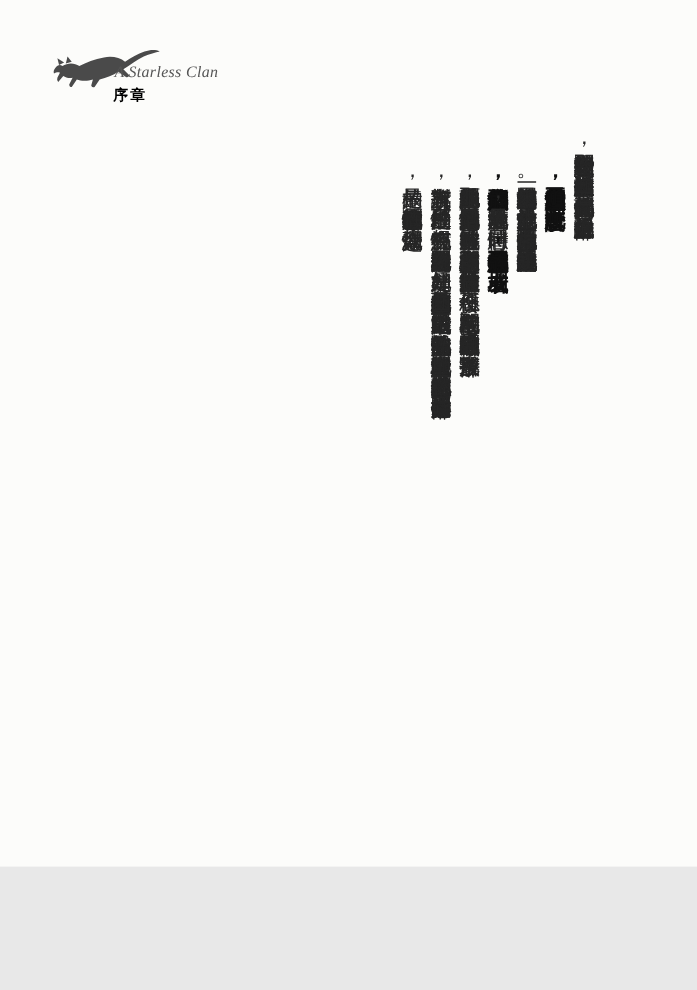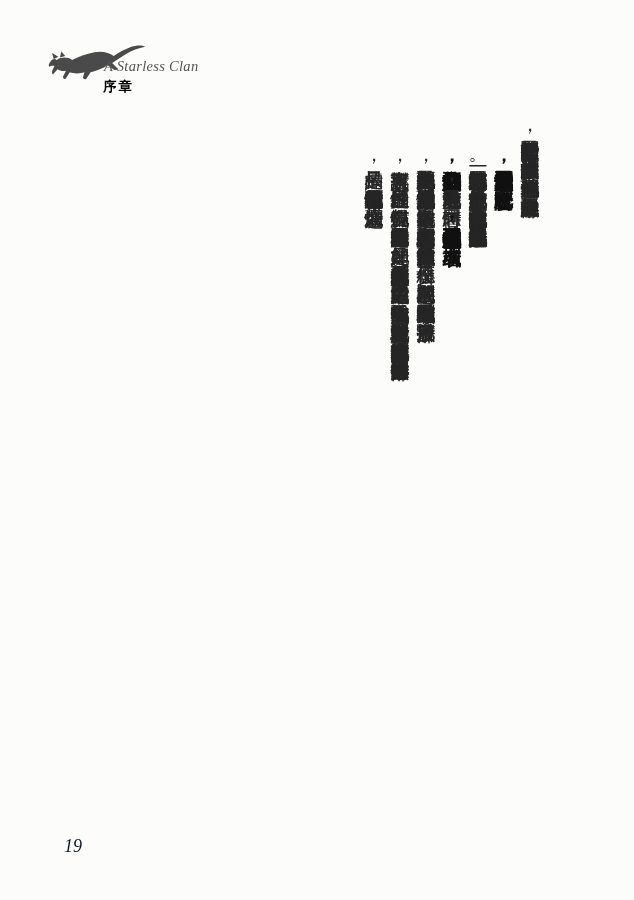--- a/index.html
+++ b/index.html
@@ -1,18 +1,18 @@
 <!DOCTYPE html>
 <html><head>
 <meta charset="utf-8">
 <style>
   html,body{margin:0;padding:0;background:#e8e8e8;}
   .page{
     position:relative;
-    width:634px;height:900px;
+    width:634px;height:788px;
     margin:0 auto;
     background:#fcfcfa;
     font-family:"Liberation Serif","DejaVu Serif",serif;
     overflow:hidden;
   }
   
   .header{position:absolute;left:0;top:0;width:300px;height:120px;}
   .cat-logo{position:absolute;left:46px;top:40px;width:100px;height:46px;color:#4a4a4a;}
   .series-title{
     position:absolute;left:104px;top:58px;

